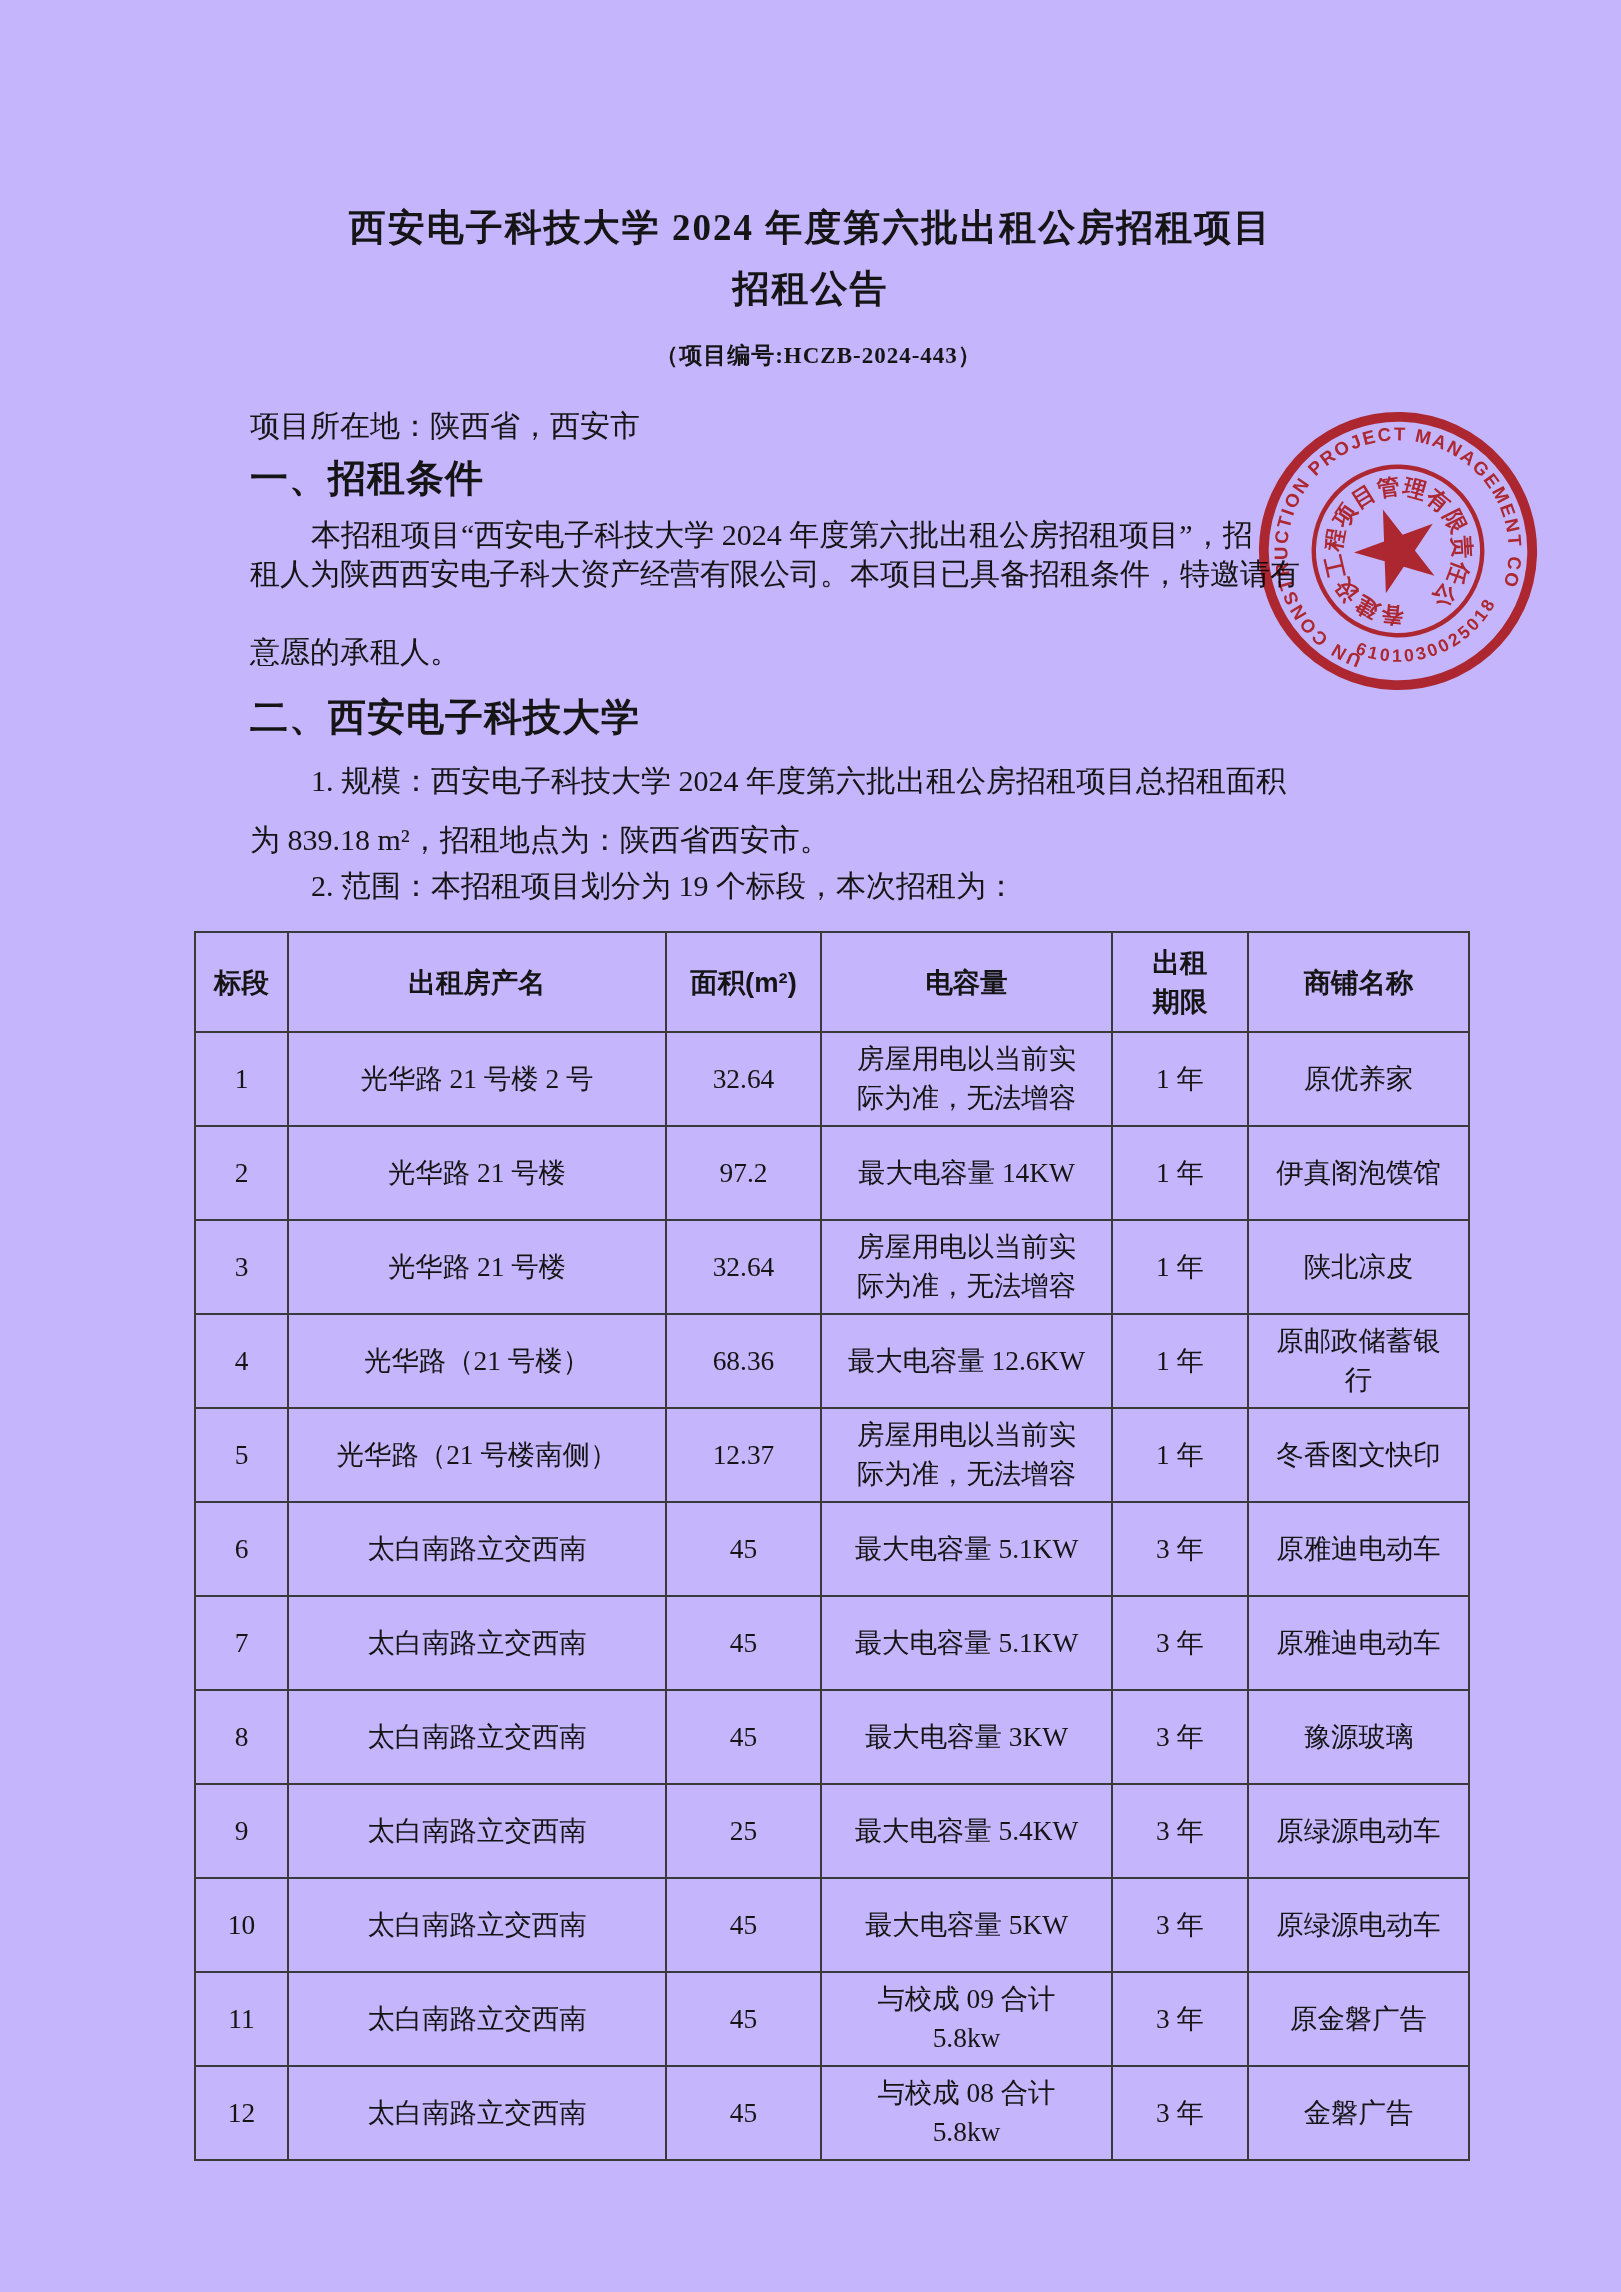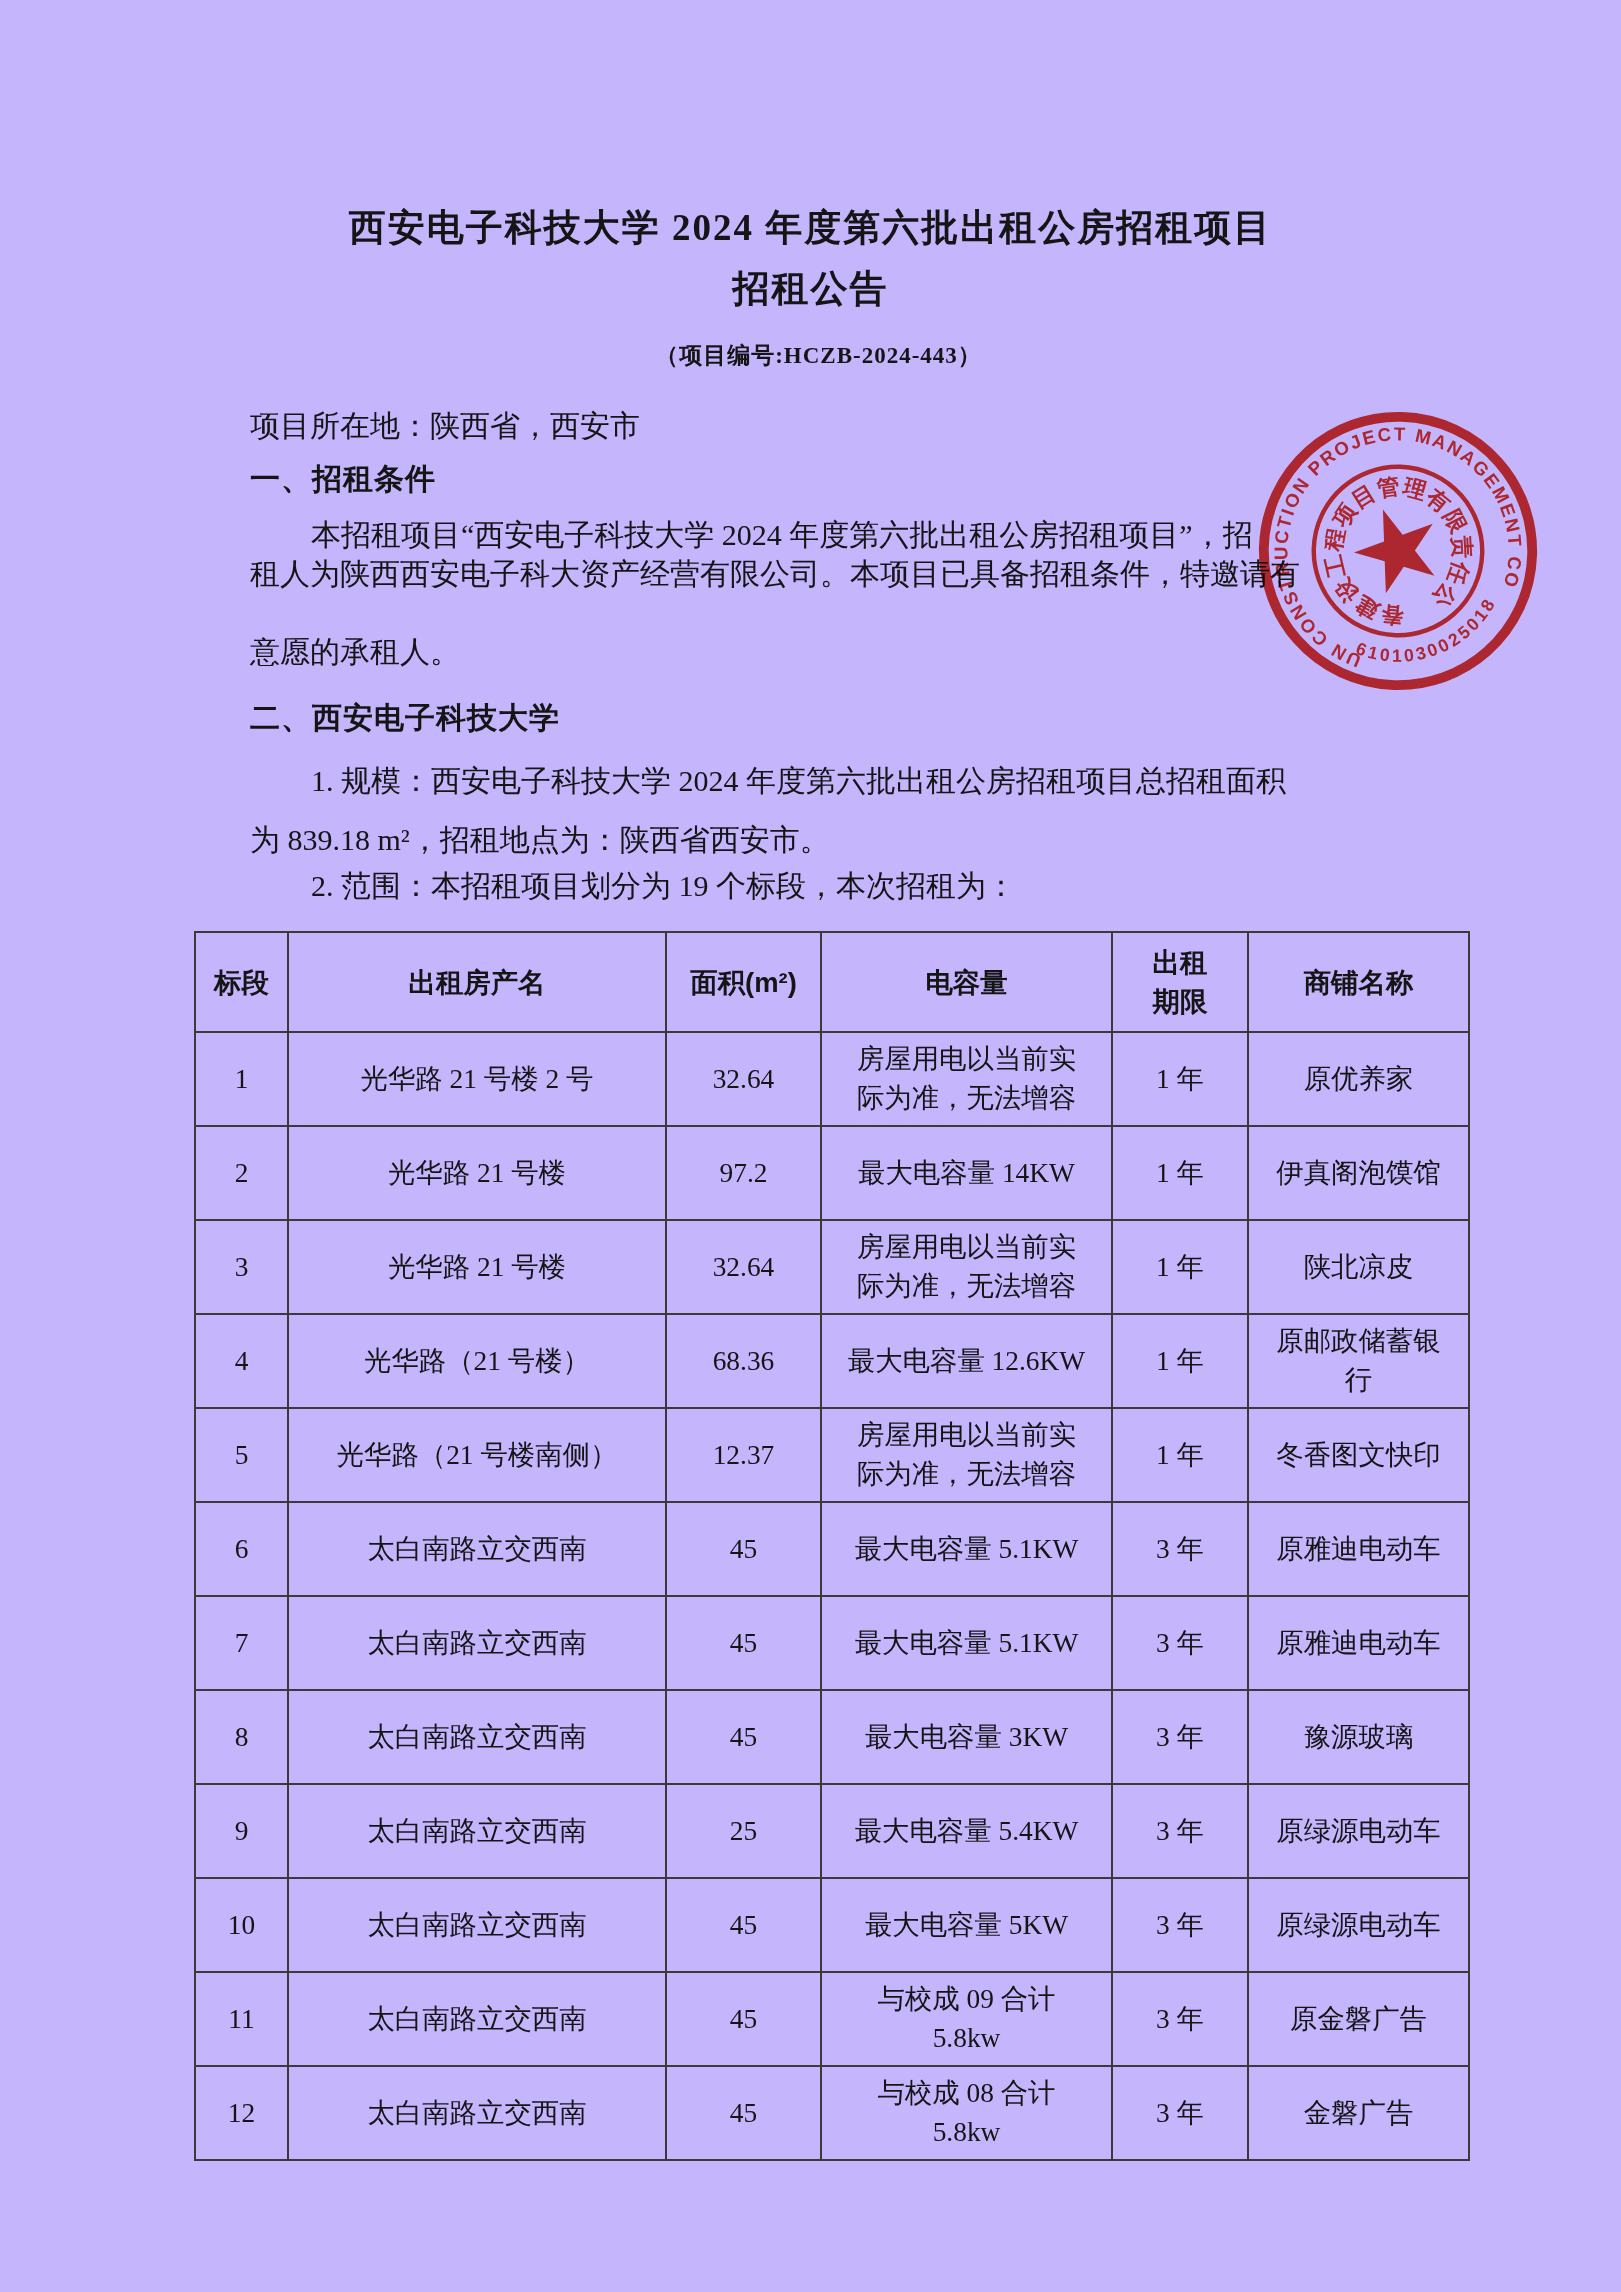--- a/index.html
+++ b/index.html
@@ -18,21 +18,21 @@
     font-family:"Liberation Serif","DejaVu Serif",serif;
   }
   .proj-no{font-size:23px;font-weight:700;letter-spacing:1px;padding-left:8px;}
   .bodyline{
     left:250px;width:1137px;height:59px;line-height:59px;
     font-size:30px;white-space:nowrap;
   }
   .single{height:51px;line-height:51px;}
   .sec-heading{
     left:250px;height:51px;line-height:51px;
-    font-size:30px;font-weight:700;white-space:nowrap;
+    font-size:38px;font-weight:700;white-space:nowrap;
     font-family:"Liberation Sans","DejaVu Sans",sans-serif;
     letter-spacing:1px;
   }
   .indent{padding-left:61px;}
 
   table.lease{
     position:absolute;left:186px;top:931px;
     width:1274px;border-collapse:collapse;table-layout:fixed;
     border:2.9px solid #3a3a3a;
     font-size:27.4px;color:#151515;margin-left:8px;

